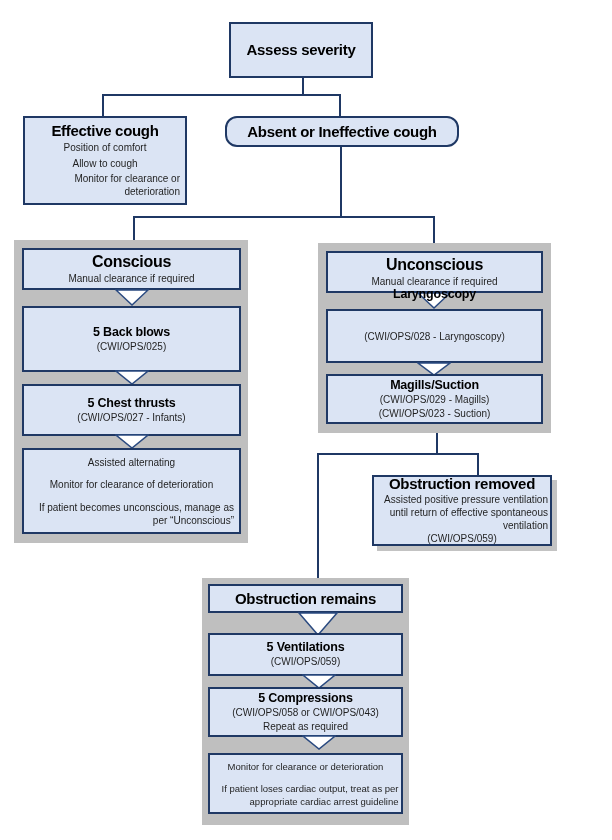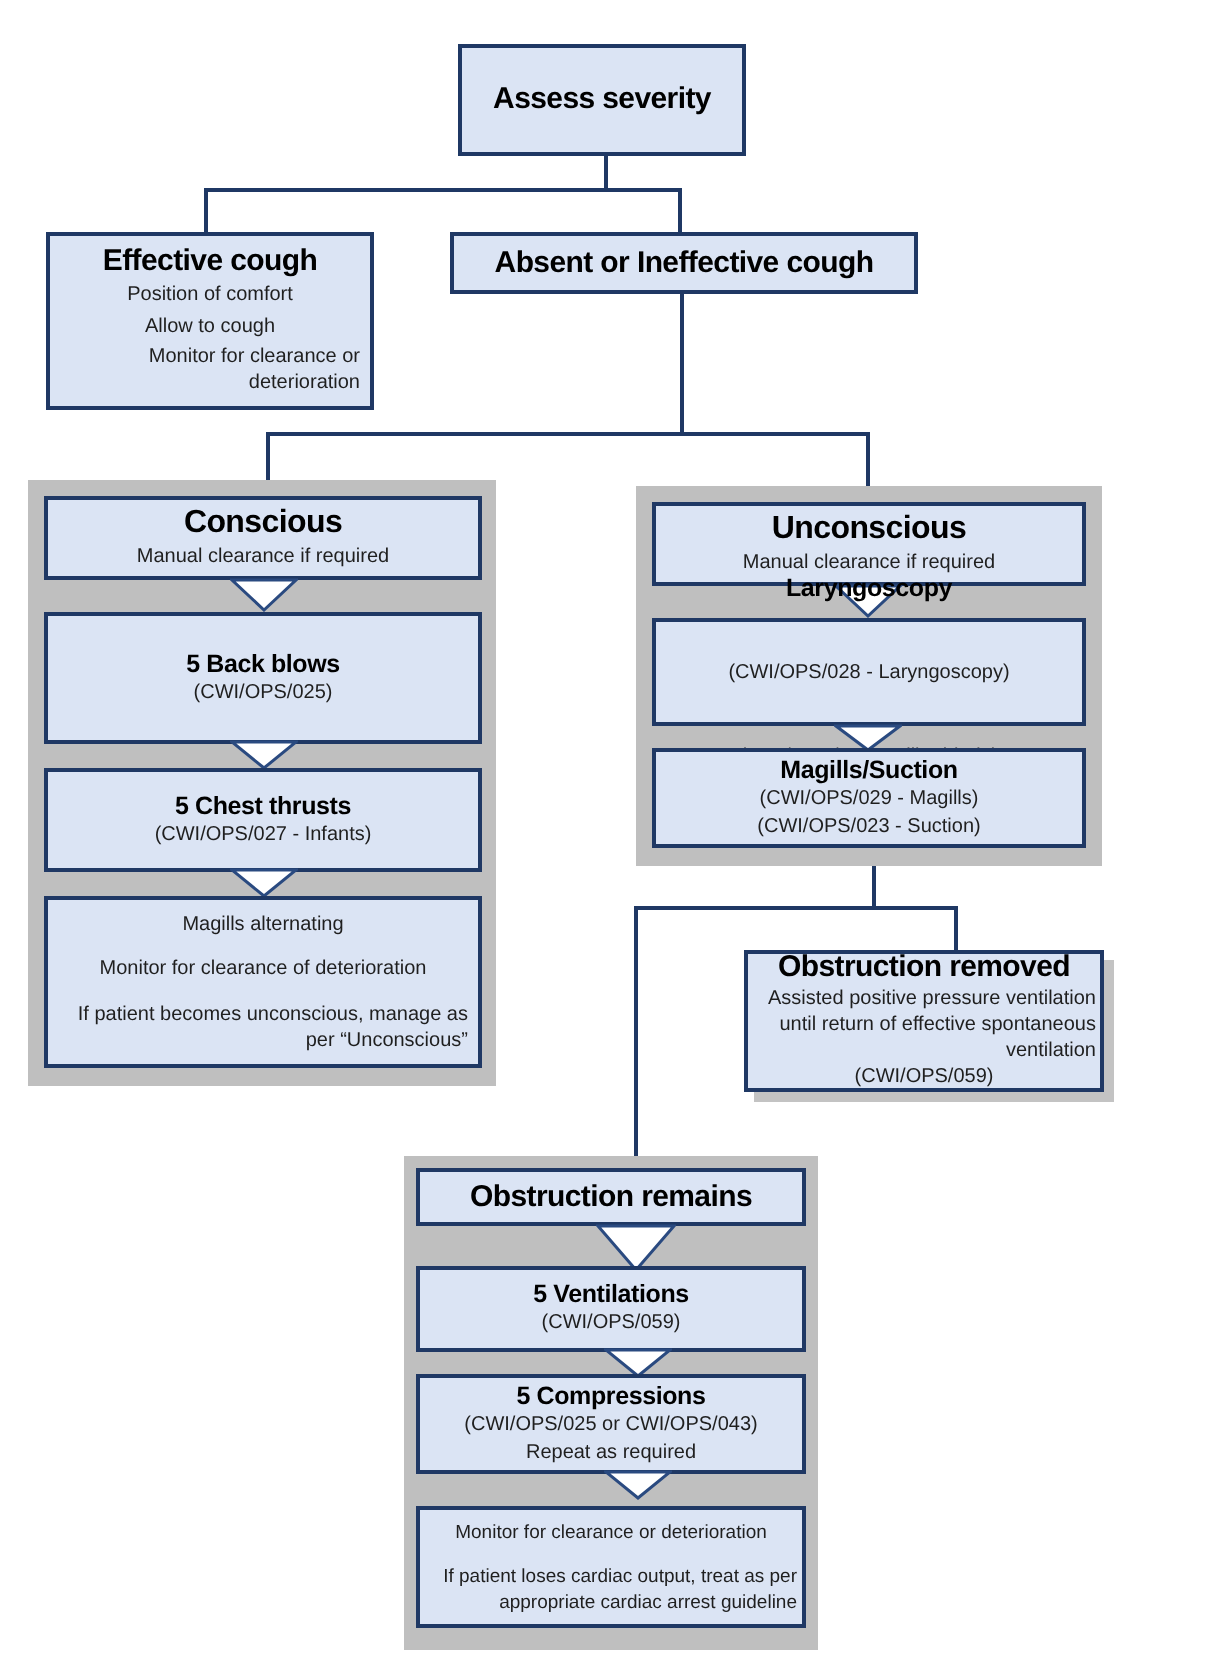--- a/index.html
+++ b/index.html
@@ -41,21 +41,21 @@
   <div class="vline" style="left:102px; top:94px; height:22px;"></div>
   <div class="vline" style="left:339px; top:94px; height:22px;"></div>
 
   <div class="node top" style="left:23px; top:116px; width:164px; height:89px; padding-top:4px;">
     <div class="t-lg">Effective cough</div>
     <div class="body gap-sm">Position of comfort</div>
     <div class="body gap-sm">Allow to cough</div>
     <div class="body gap-sm" style="max-width:150px;">Monitor for clearance or deterioration</div>
   </div>
 
-  <div class="node" style="left:225px; top:116px; width:234px; height:31px;">
+  <div class="node" style="left:225px; top:116px; width:234px; height:31px;border-radius:12px;">
     <div class="t-lg">Absent or Ineffective cough</div>
   </div>
 
   <div class="vline" style="left:340px; top:147px; height:71px;"></div>
   <div class="hline" style="left:133px; top:216px; width:302px;"></div>
   <div class="vline" style="left:133px; top:216px; height:24px;"></div>
   <div class="vline" style="left:433px; top:216px; height:27px;"></div>
 
   <div class="panel" style="left:14px; top:240px; width:234px; height:303px;"></div>
 
@@ -86,21 +86,21 @@
     <div class="body">(CWI/OPS/027 - Infants)</div>
   </div>
 
   <div class="arrow" style="left:115px; top:434px;">
     <svg width="34" height="15" viewBox="0 0 34 15">
         <polygon points="1,1 33,1 17,14" fill="#ffffff" stroke="#2a4a80" stroke-width="1.5"></polygon>
       </svg>
   </div>
 
   <div class="node top pad" style="left:22px; top:448px; width:219px; height:86px; padding-top:6px;">
-    <div class="body">Magills alternating</div>
+    <div class="body">Assisted alternating</div>
     <div class="body gap">Monitor for clearance of deterioration</div>
     <div class="body gap" style="max-width:205px;">If patient becomes unconscious, manage as per “Unconscious”</div>
   </div>
 
   <div class="panel" style="left:318px; top:243px; width:233px; height:190px;"></div>
 
   <div class="node" style="left:326px; top:251px; width:217px; height:42px;">
     <div class="t-xl">Unconscious</div>
     <div class="body">Manual clearance if required</div>
   </div>
@@ -158,21 +158,21 @@
   </div>
 
   <div class="arrow" style="left:302px; top:674px;">
     <svg width="34" height="15" viewBox="0 0 34 15">
         <polygon points="1,1 33,1 17,14" fill="#ffffff" stroke="#2a4a80" stroke-width="1.5"></polygon>
       </svg>
   </div>
 
   <div class="node" style="left:208px; top:687px; width:195px; height:50px;">
     <div class="t-sm">5 Compressions</div>
-    <div class="body">(CWI/OPS/025 or CWI/OPS/043)</div>
+    <div class="body">(CWI/OPS/058 or CWI/OPS/043)</div>
     <div class="body">Repeat as required</div>
   </div>
 
   <div class="arrow" style="left:302px; top:735px;">
     <svg width="34" height="15" viewBox="0 0 34 15">
         <polygon points="1,1 33,1 17,14" fill="#ffffff" stroke="#2a4a80" stroke-width="1.5"></polygon>
       </svg>
   </div>
 
   <div class="node top" style="left:208px; top:753px; width:195px; height:61px; padding:6px 2px 2px 2px;">

